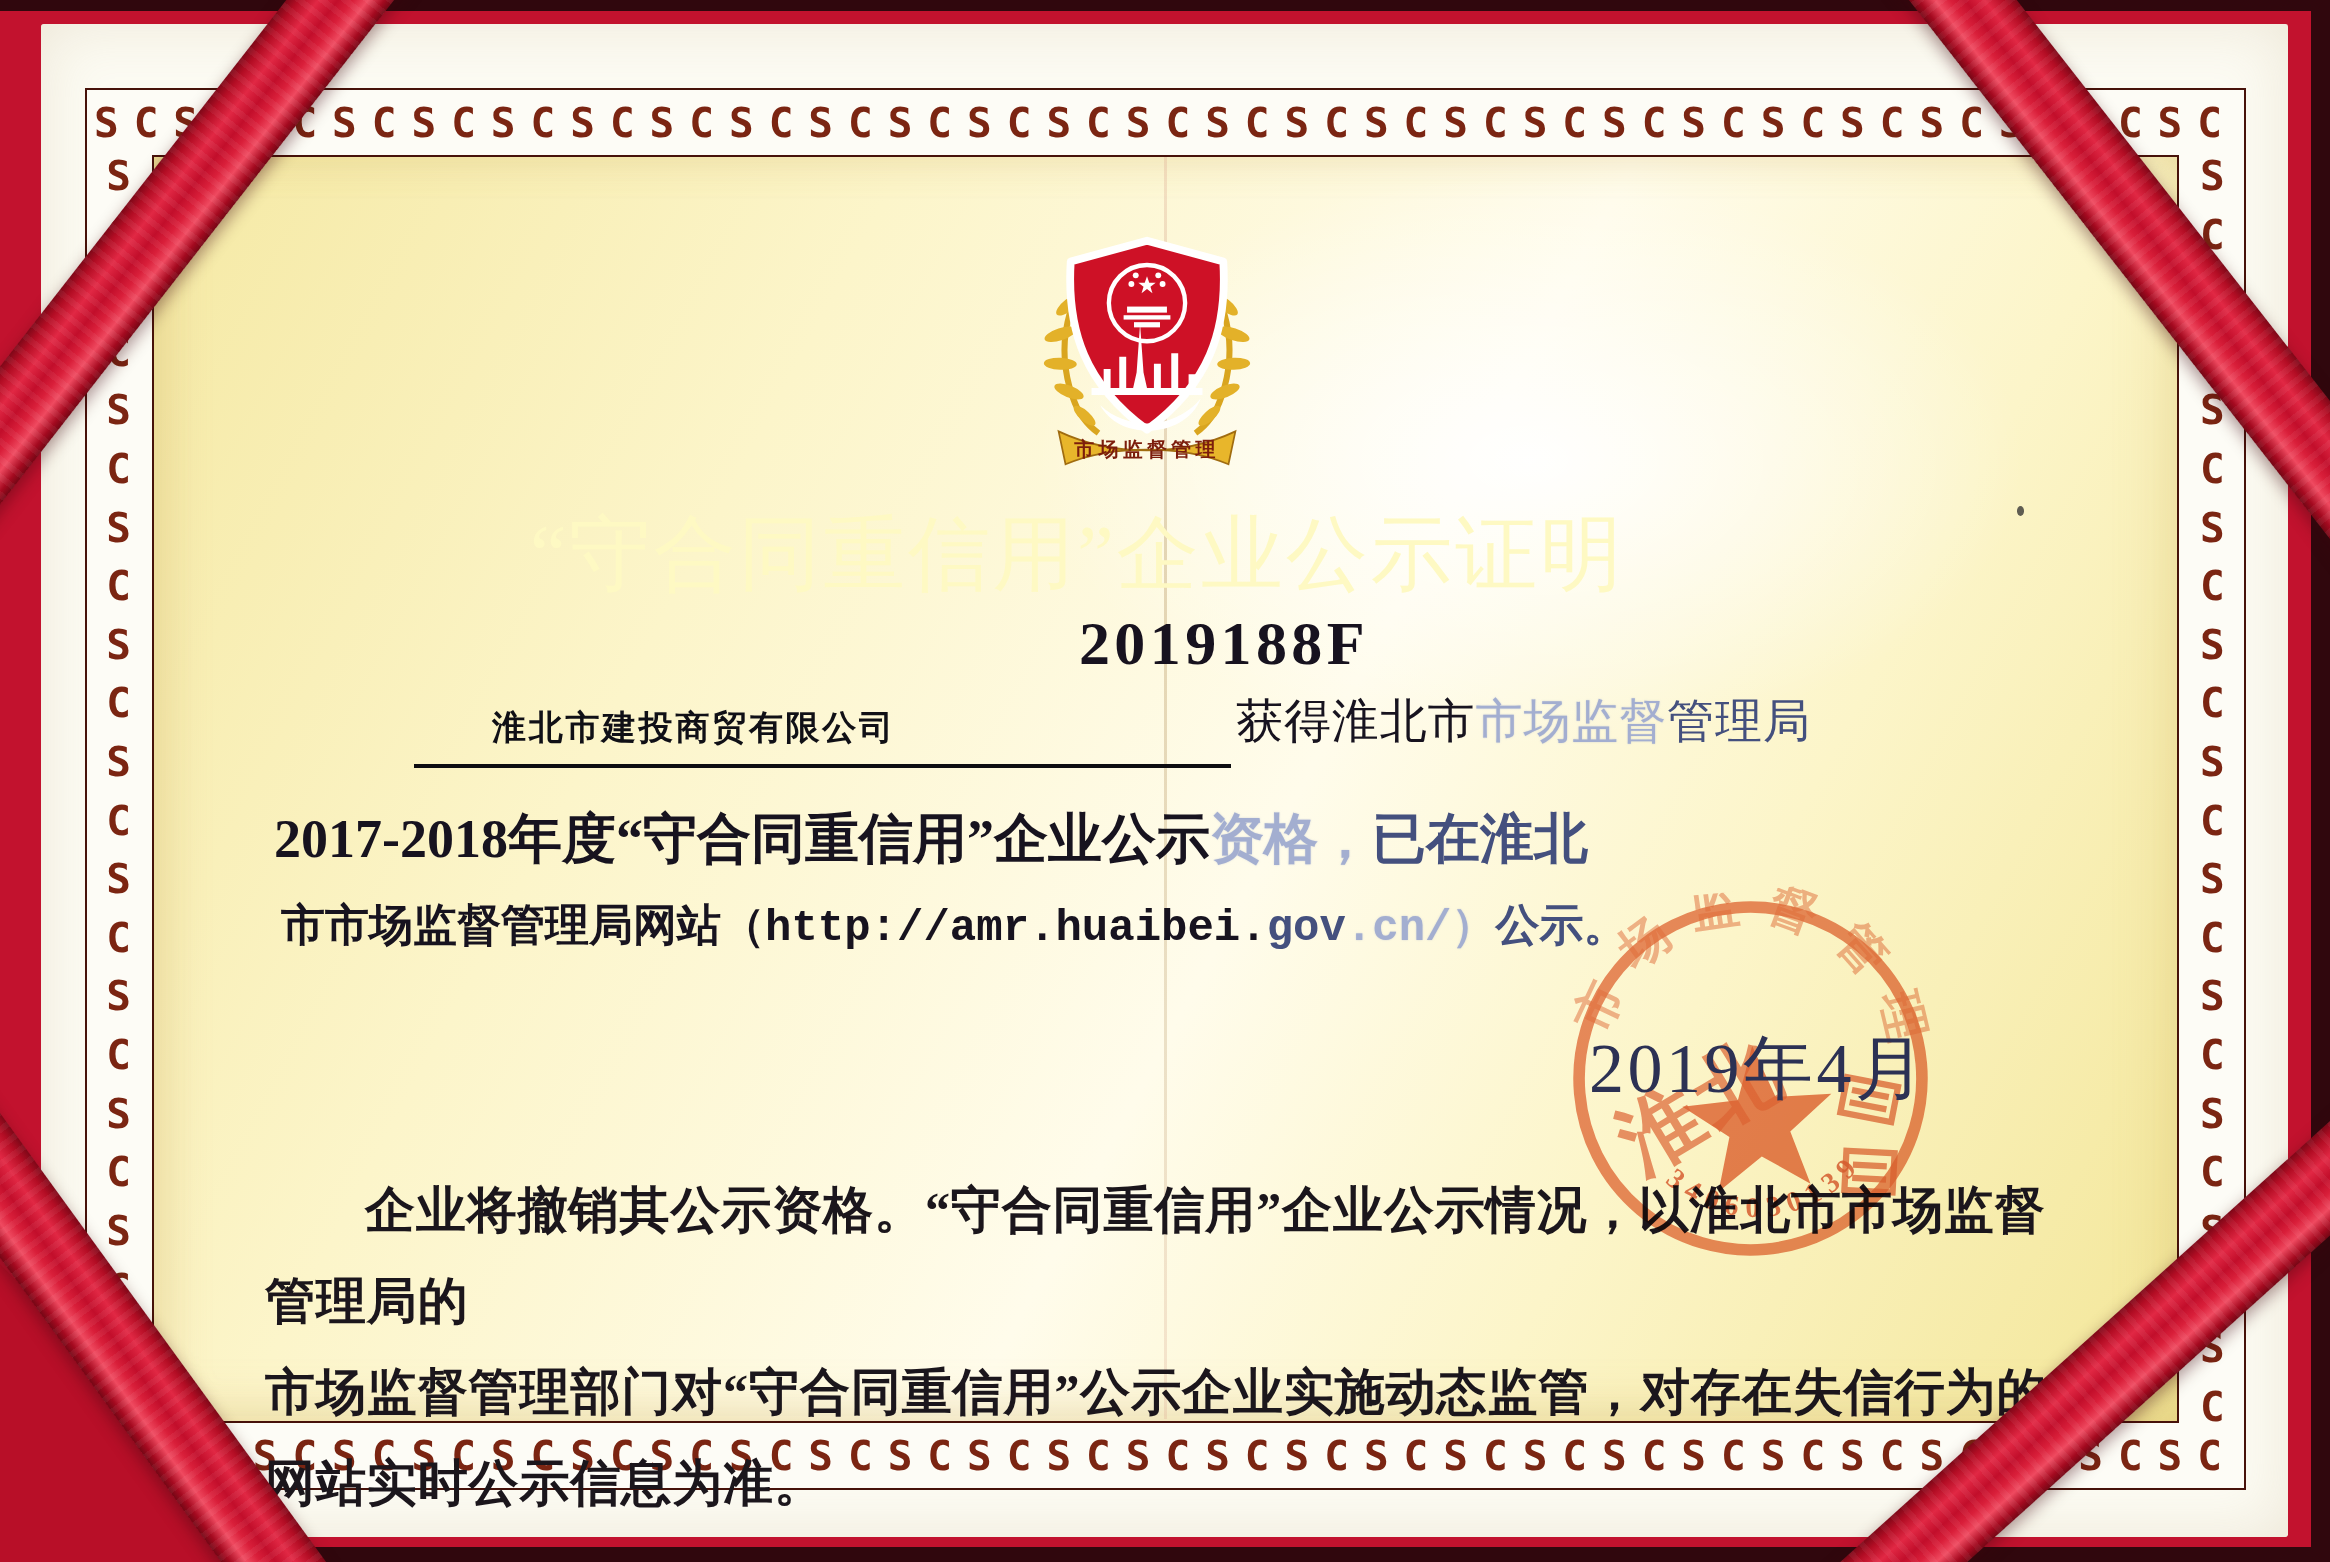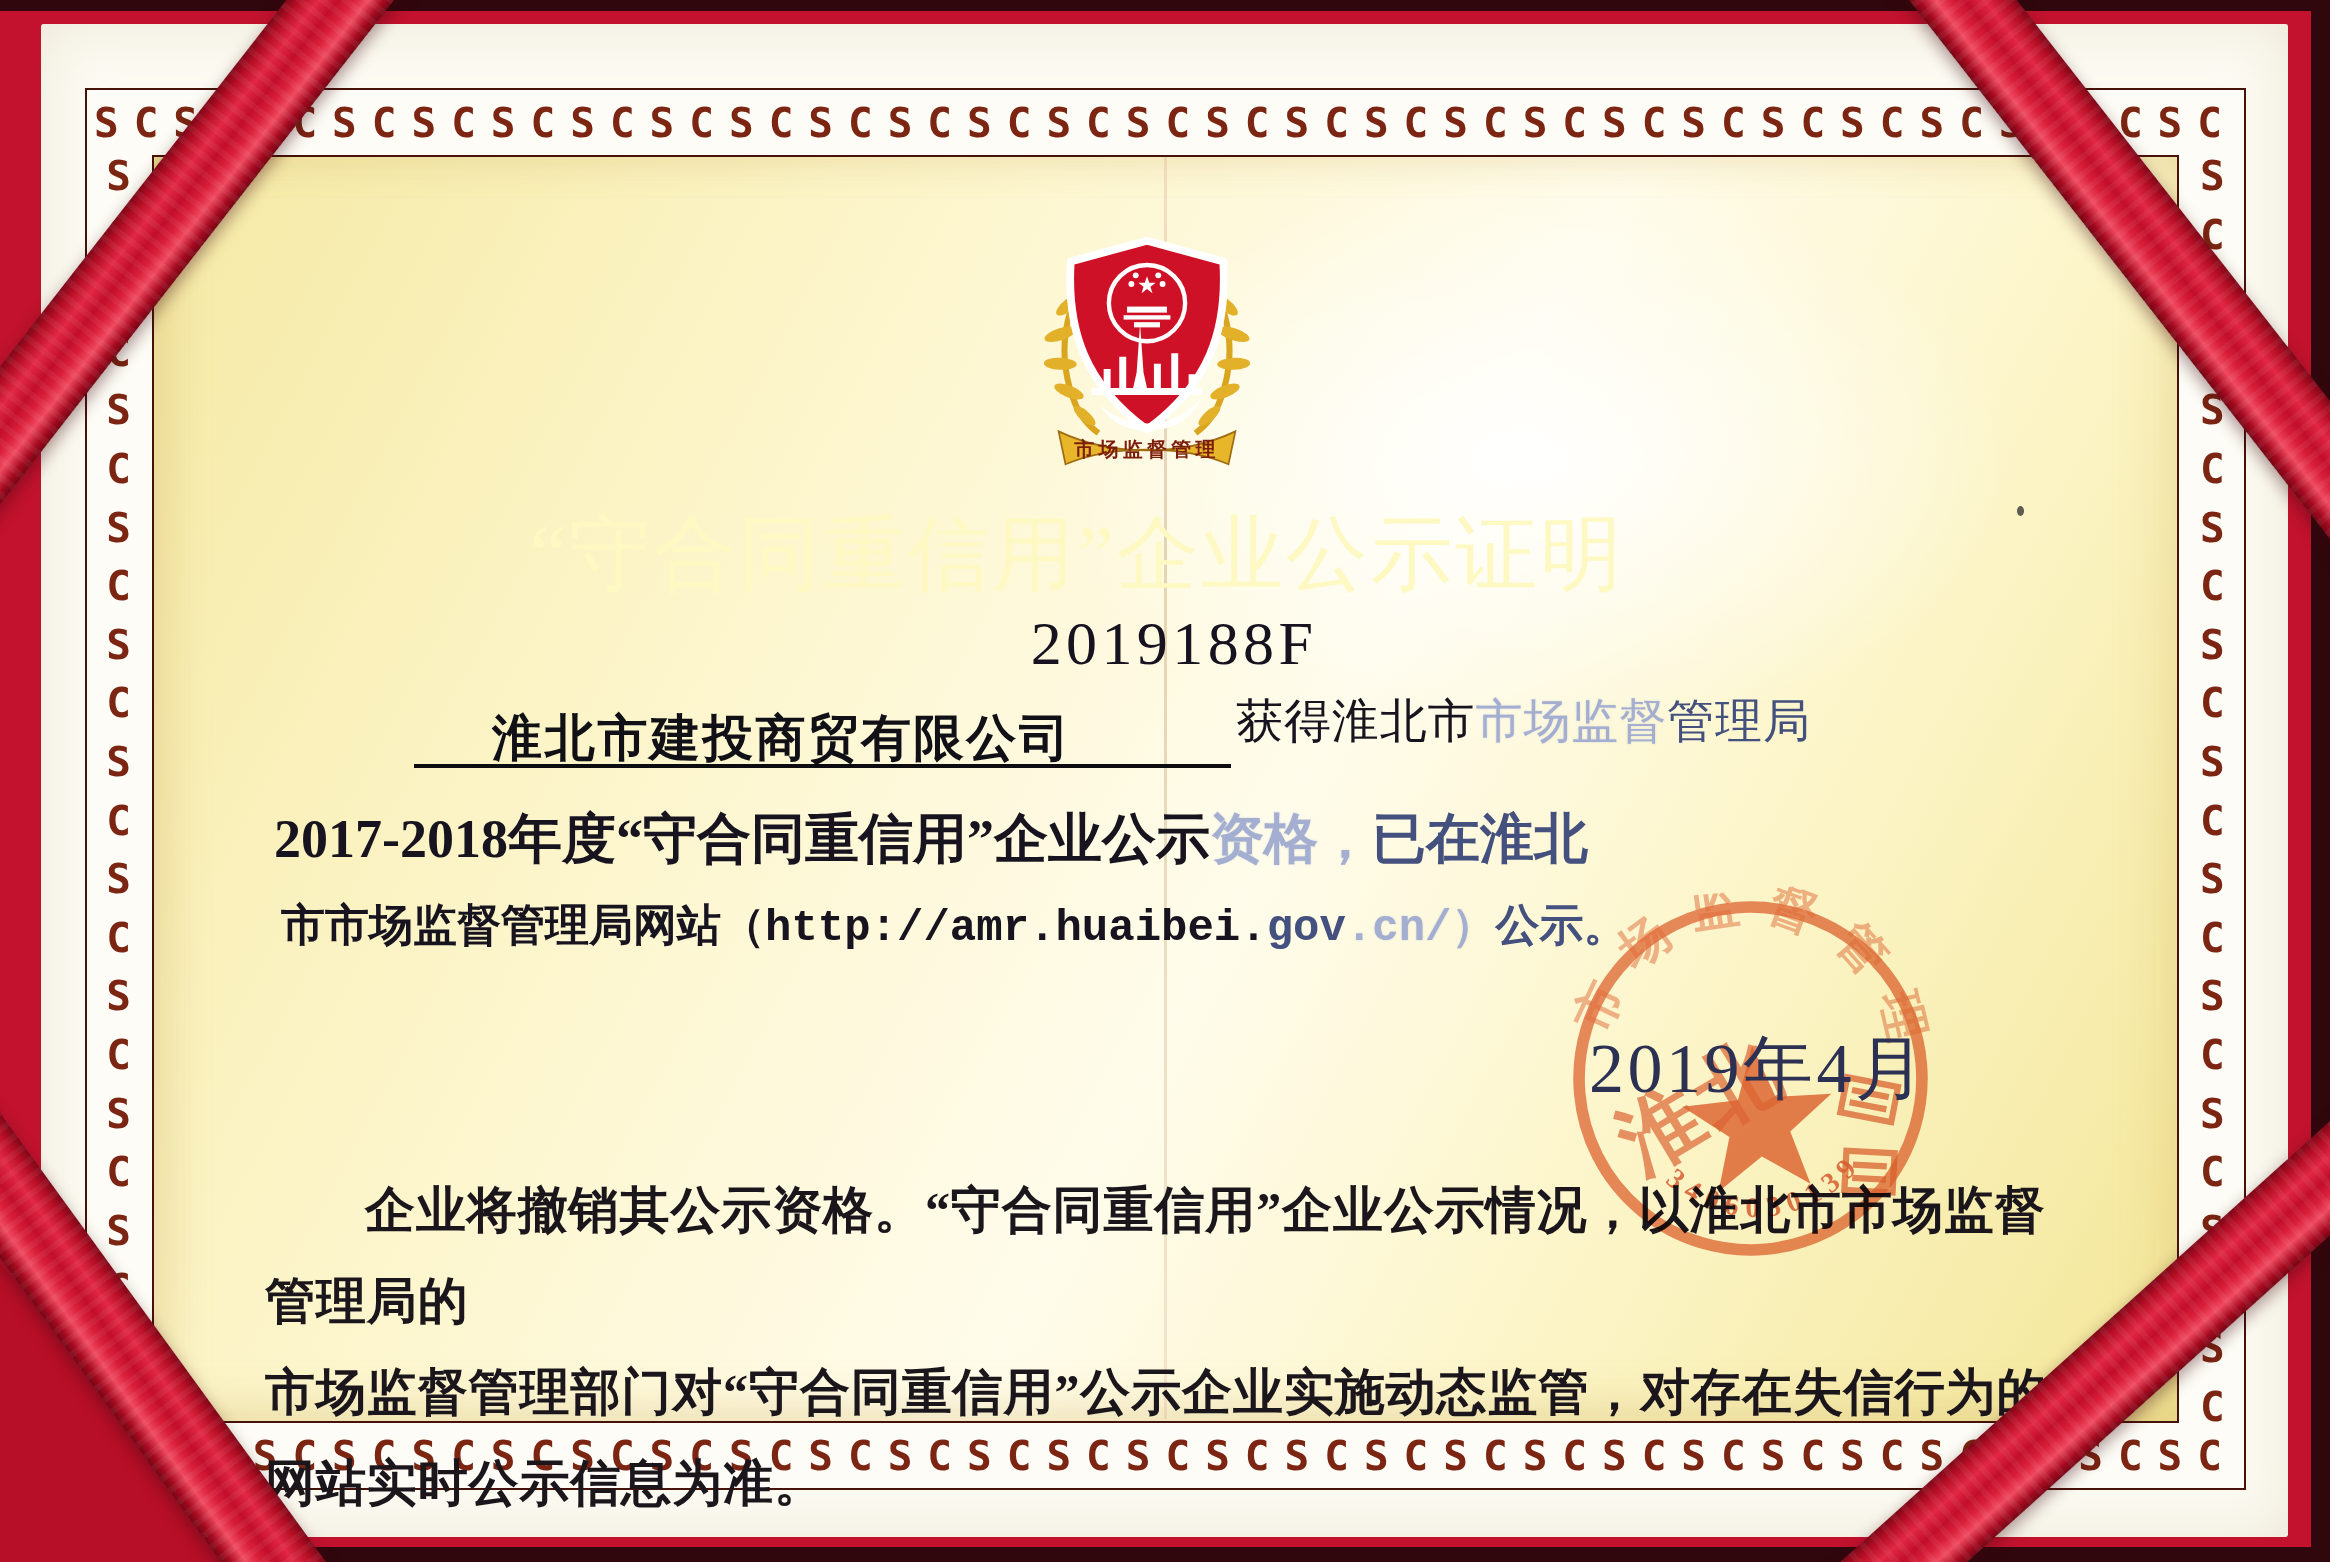--- a/index.html
+++ b/index.html
@@ -42,25 +42,25 @@
     position:absolute; left:1164px; top:157px; width:2.7px; height:1262px;
     background:linear-gradient(180deg, rgba(205,120,110,.18), rgba(165,125,65,.30) 30%, rgba(165,125,65,.22) 70%, rgba(205,120,110,.16));
   }
   
   .abs{position:absolute;}
   .title{
     left:530px; top:500px; width:1291px; 
     font-size:82px; font-weight:400; letter-spacing:2.7px; color:#fef9c3;
   }
   .serial{
-    left:997px; top:608px; width:354px; text-align:center;
-    font-size:62px; font-weight:400; letter-spacing:4.4px; color:#17121f;
+    left:1047px; top:608px; width:354px; text-align:center;
+    font-size:62px; font-weight:700; letter-spacing:4.4px; color:#17121f;
   }
   .company{
-    left:492px; top:705px; font-size:50px; font-weight:700; letter-spacing:2.7px; color:#101016;
+    left:492px; top:705px; font-size:34px; font-weight:700; letter-spacing:2.7px; color:#101016;
   }
   .underline{left:414px; top:764px; width:817px; height:4.4px; background:#0d0d11;}
   .grant{left:1236px; top:690px; font-size:47px; font-weight:400; letter-spacing:0.9px;}
   .body1{left:274px; top:803px; font-size:54px; font-weight:700; color:#17131f; white-space:nowrap;}
   .body2{left:281px; top:896px; font-size:44px; font-weight:700; color:#17131f; white-space:nowrap;font-family:Liberation Mono, monospace;}
   .tone-dark{color:#17131f;}
   .tone-medium{color:#44507e;}
   .tone-faded{color:#a3aed0; text-shadow:0 0 1.8px rgba(163,174,208,.55);}
   .date{
     left:1589px; top:1022px; font-size:70px; font-weight:400; letter-spacing:3.5px; color:#2c3154; z-index:6;

